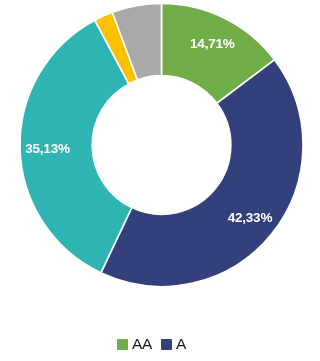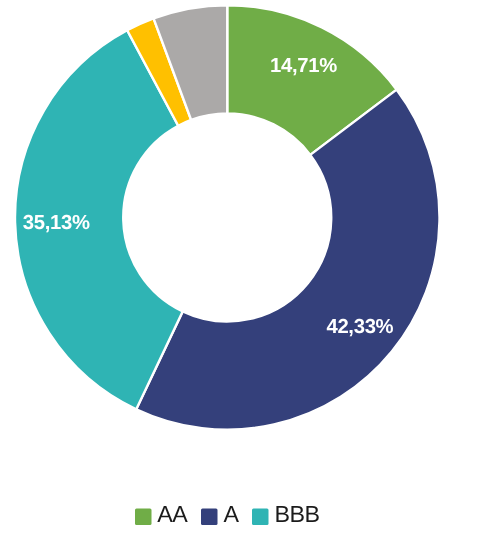--- a/index.html
+++ b/index.html
@@ -16,21 +16,21 @@
   }
   #chart-root {
     position: absolute;
     left: 0;
     top: 0;
     width: 303px;
     height: 361px;
   }
   .plot-area {
     position: absolute;
-    left: 0;
+    left: 10px;
     top: 0;
     width: 303px;
     height: 322px;
   }
   .plot-area svg {
     display: block;
   }
   .slice-label {
     font-family: "Liberation Sans", sans-serif;
     font-weight: bold;
@@ -98,19 +98,15 @@
 
   <div class="legend" id="legend">
       <div class="legend-item">
         <span class="legend-swatch" style="background: rgb(112, 173, 71);"></span>
         <span class="legend-label">AA</span>
       </div>
       <div class="legend-item">
         <span class="legend-swatch" style="background: rgb(52, 64, 123);"></span>
         <span class="legend-label">A</span>
       </div>
-      <div class="legend-item">
-        <span class="legend-swatch" style="background: rgb(47, 180, 180);"></span>
-        <span class="legend-label">BBB</span>
-      </div>
     </div>
 
 </div>
 
 </body></html>

